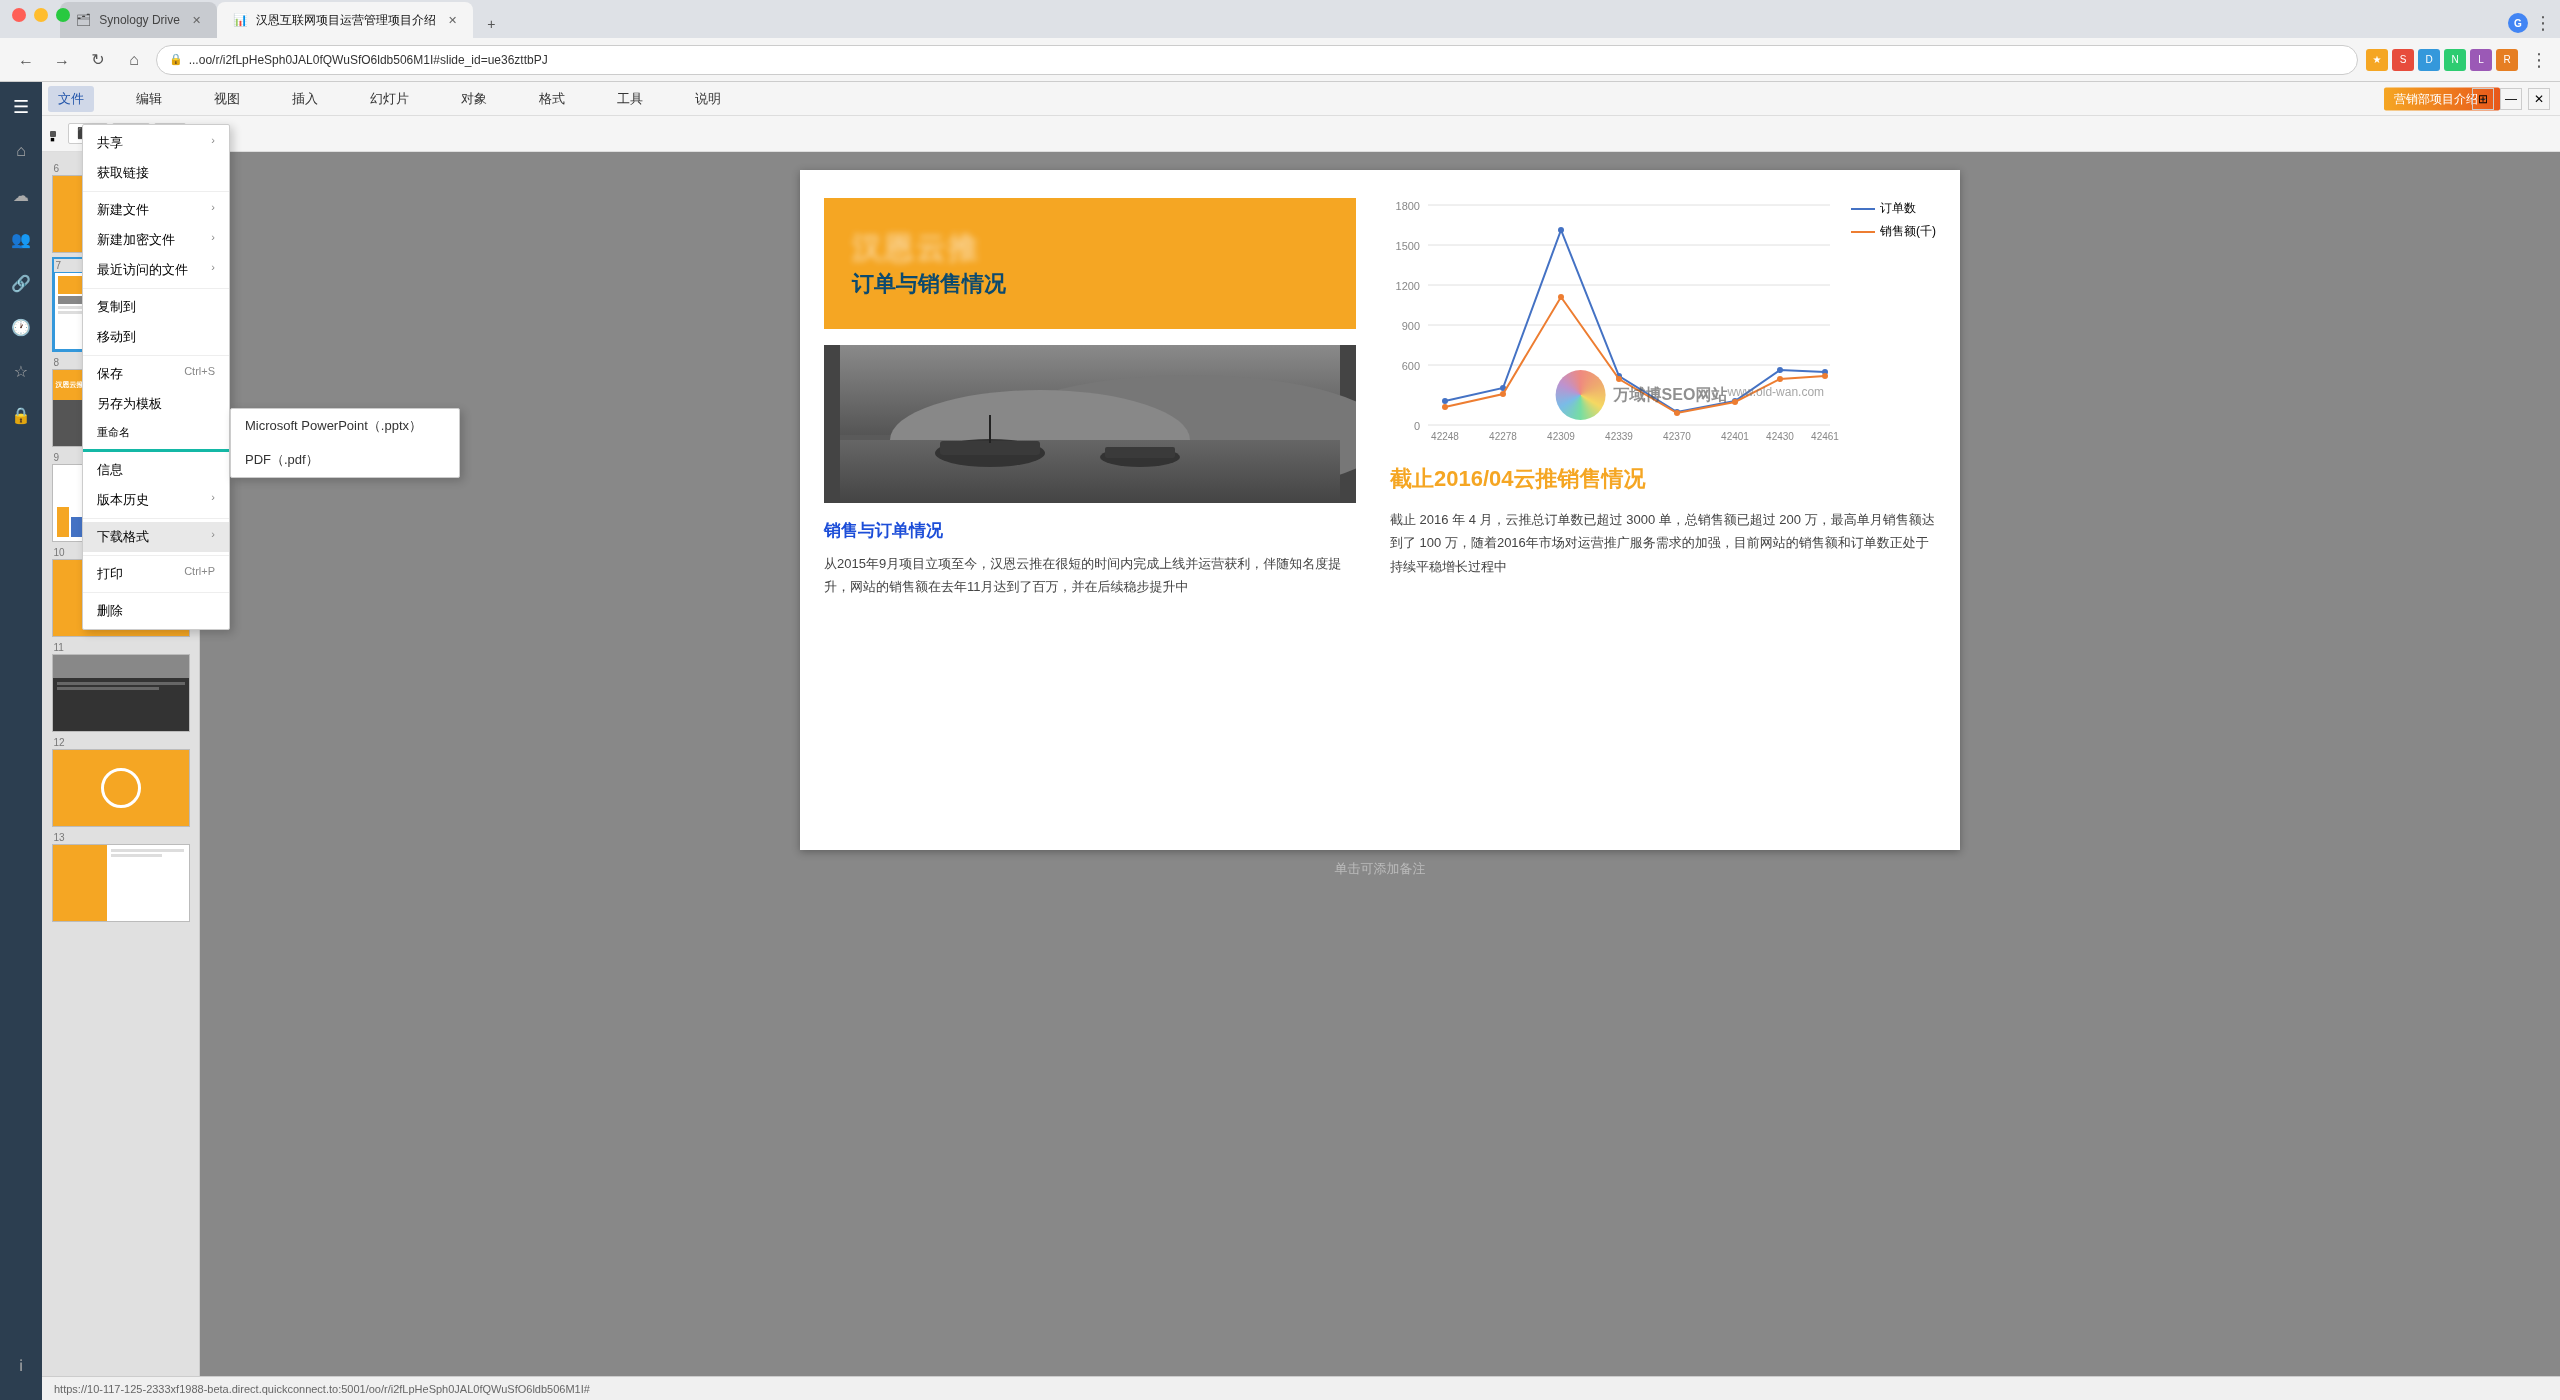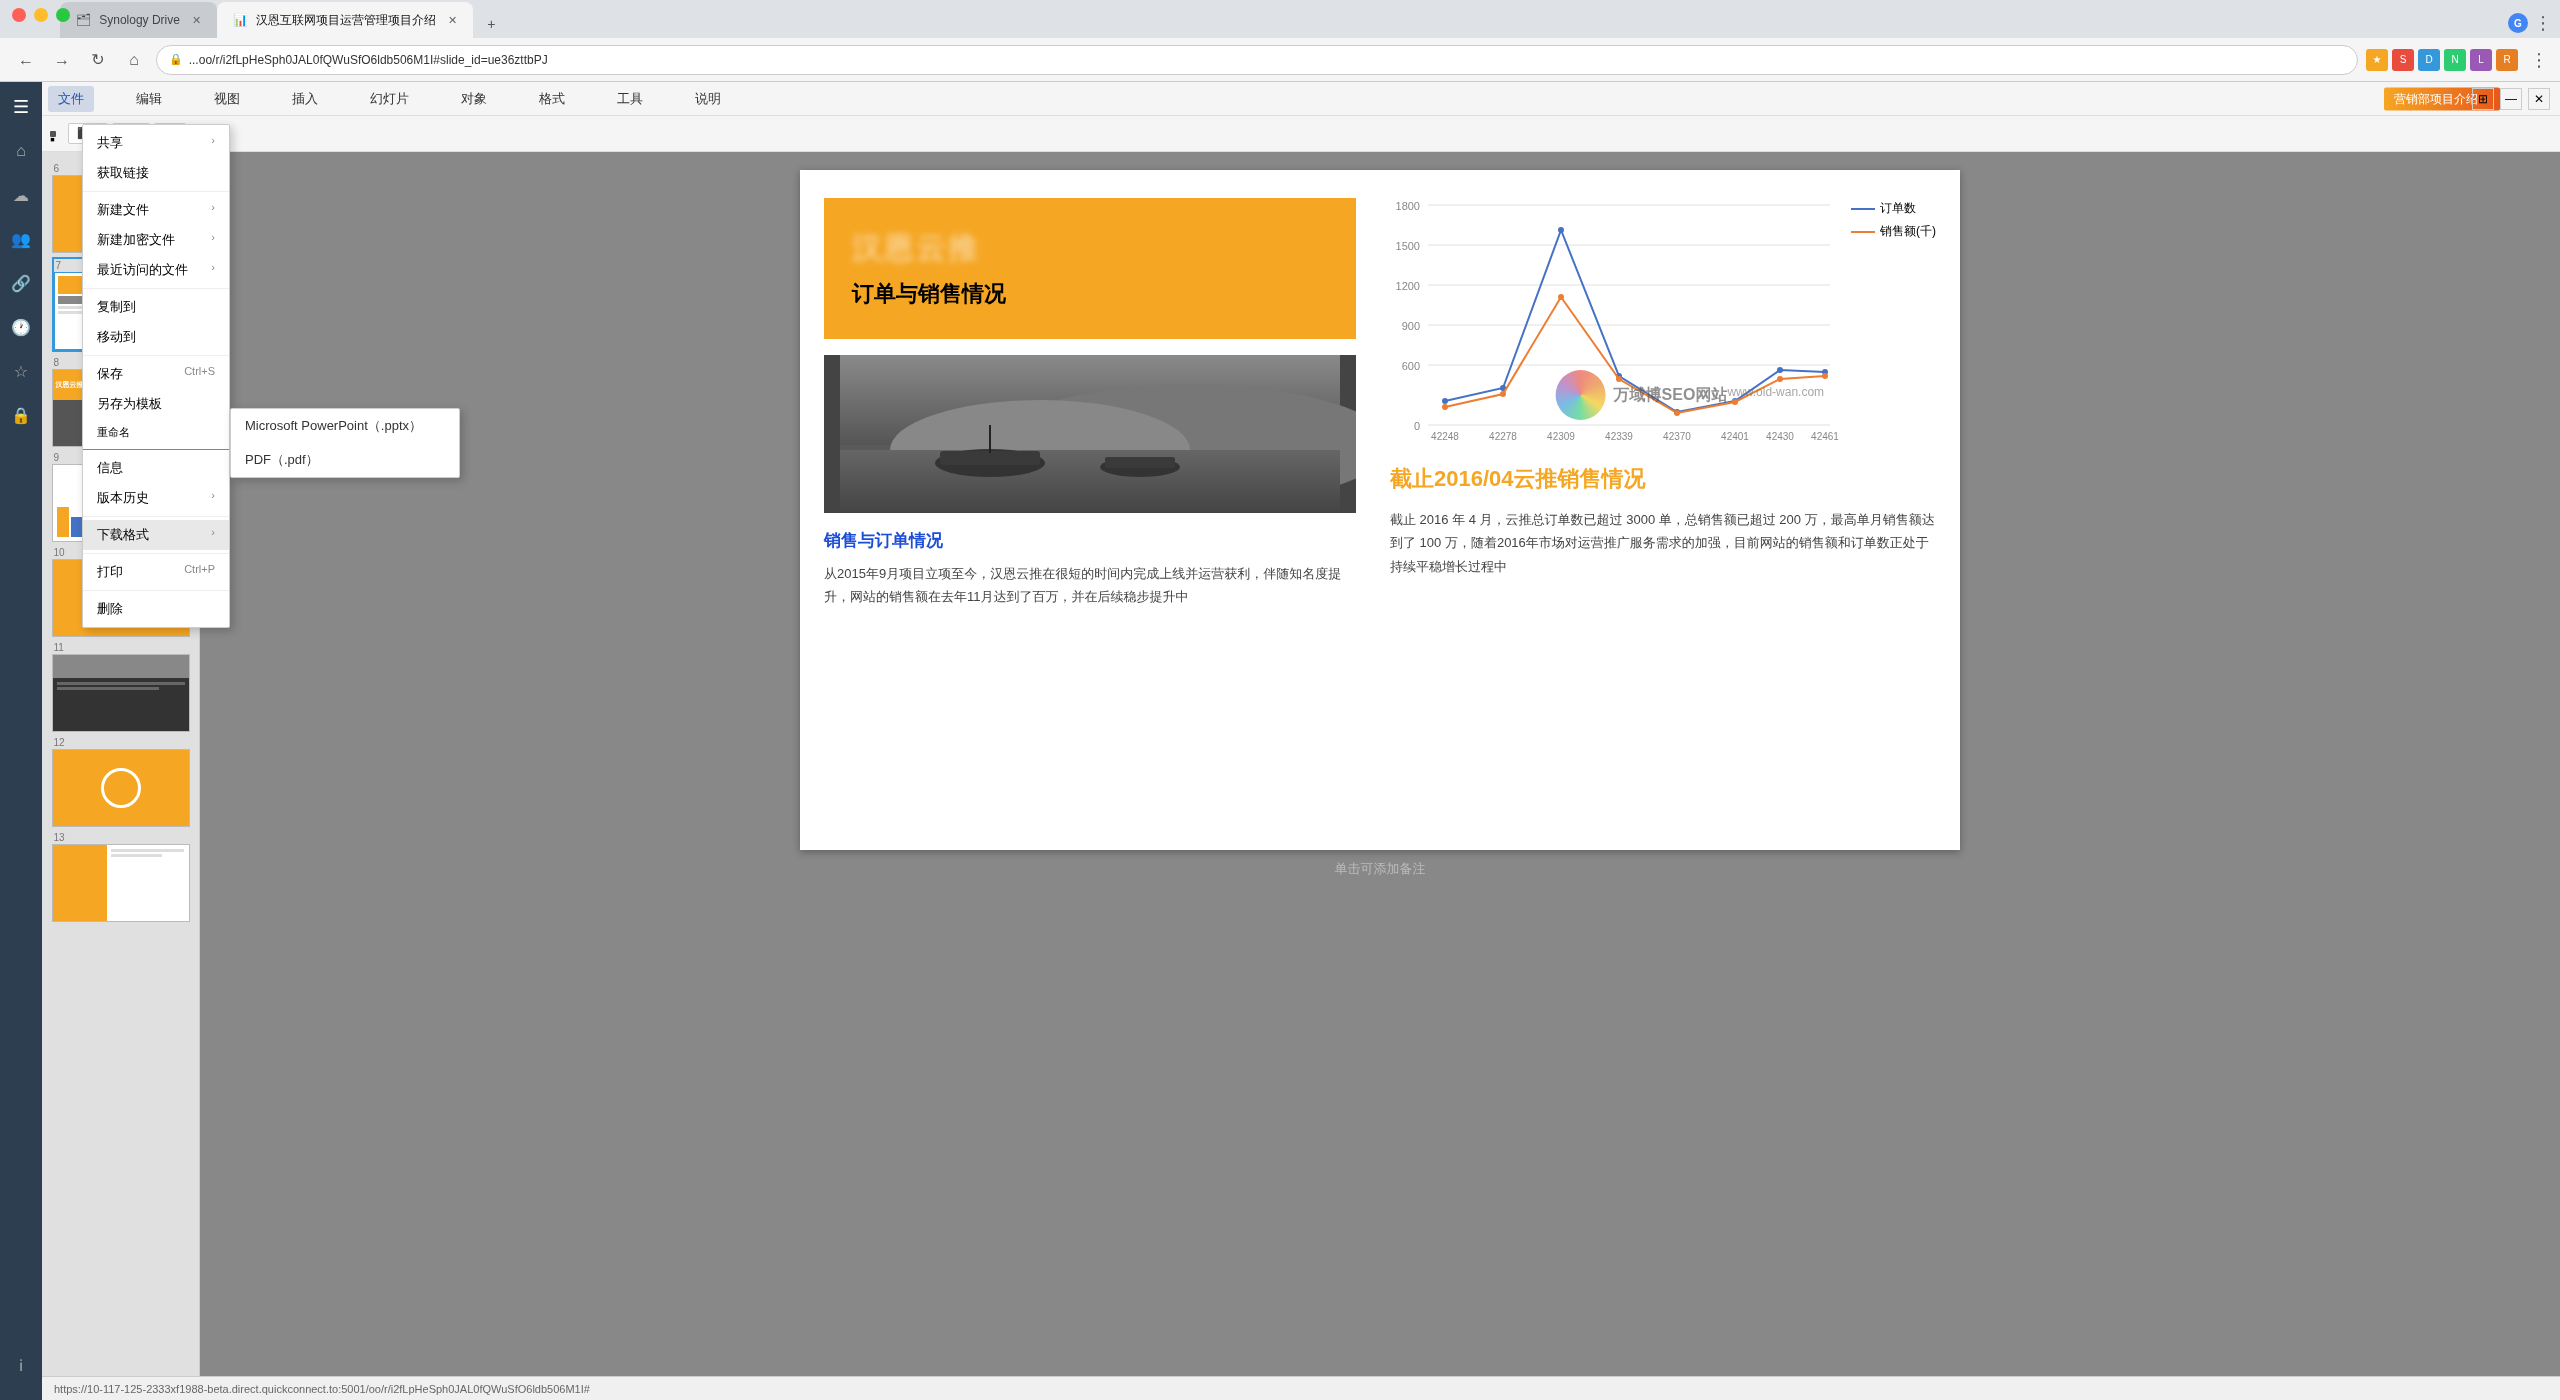--- a/index.html
+++ b/index.html
@@ -200,21 +200,21 @@
         </div>
 
         <div style="flex:1; background:#888; display:flex; flex-direction:column; align-items:center; justify-content:flex-start; padding:18px; overflow:auto; position:relative;">
 
           <div style="background:white; width:1160px; min-height:680px; display:flex; position:relative; box-shadow:0 2px 8px rgba(0,0,0,0.3);">
 
             <div style="width:50%; padding:28px 24px; display:flex; flex-direction:column; gap:16px;">
 
               <div style="background:#f5a623; padding:30px 28px; color:white;">
                 <div style="font-size:30px; font-weight:bold; color:rgba(255,255,255,0.5); filter:blur(3px); letter-spacing:2px;">汉恩云推</div>
-                <div style="font-size:22px; color:#000000; margin-top:10px; font-weight:bold;">订单与销售情况</div>
+                <div style="font-size:22px; color:#0c4a6e; margin-top:0; font-weight:bold;">订单与销售情况</div>
               </div>
 
               <div style="width:100%; height:158px; background:#444; overflow:hidden; display:flex; align-items:center; justify-content:center; position:relative;">
 
                 <svg width="100%" height="158" viewBox="0 0 500 158">
                   <rect width="500" height="158" fill="#5a5a5a"></rect>
 
                   <defs>
                     <linearGradient id="skyGrad" x1="0" y1="0" x2="0" y2="1">
                       <stop offset="0%" stop-color="#8a8a8a"></stop>
@@ -359,21 +359,21 @@
       </div>
       <div style="padding:6px 14px; font-size:13px; cursor:pointer; display:flex; justify-content:space-between;">
         <span>最近访问的文件</span>
           <span style="color:#888; font-size:11px;">›</span>
       </div>
     </div>
     <div style="border-bottom:1px solid #eee; padding:3px 0;">
       <div style="padding:6px 14px; font-size:13px; cursor:pointer;">复制到</div>
       <div style="padding:6px 14px; font-size:13px; cursor:pointer;">移动到</div>
     </div>
-    <div style="border-bottom:1px solid #14b8a6; padding:3px 0;">
+    <div style="border-bottom:3px solid #14b8a6; padding:3px 0;">
       <div style="padding:6px 14px; font-size:13px; cursor:pointer; display:flex; justify-content:space-between;">
         <span>保存</span>
           <span style="color:#888; font-size:11px;">Ctrl+S</span>
       </div>
       <div style="padding:6px 14px; font-size:13px; cursor:pointer;">另存为模板</div>
       <div style="padding:6px 14px; font-size:11px; cursor:pointer;">重命名</div>
     </div>
     <div style="border-bottom:1px solid #eee; padding:3px 0;">
       <div style="padding:6px 14px; font-size:13px; cursor:pointer;">信息</div>
       <div style="padding:6px 14px; font-size:13px; cursor:pointer; display:flex; justify-content:space-between;">

